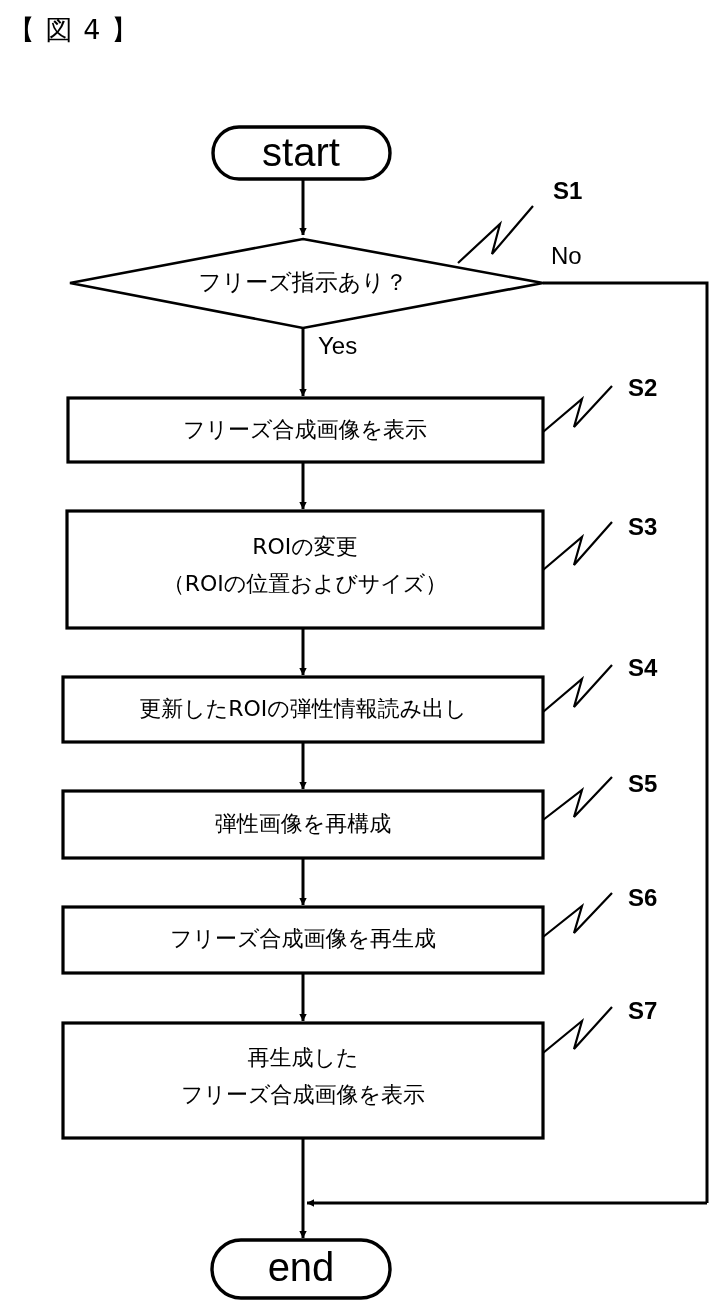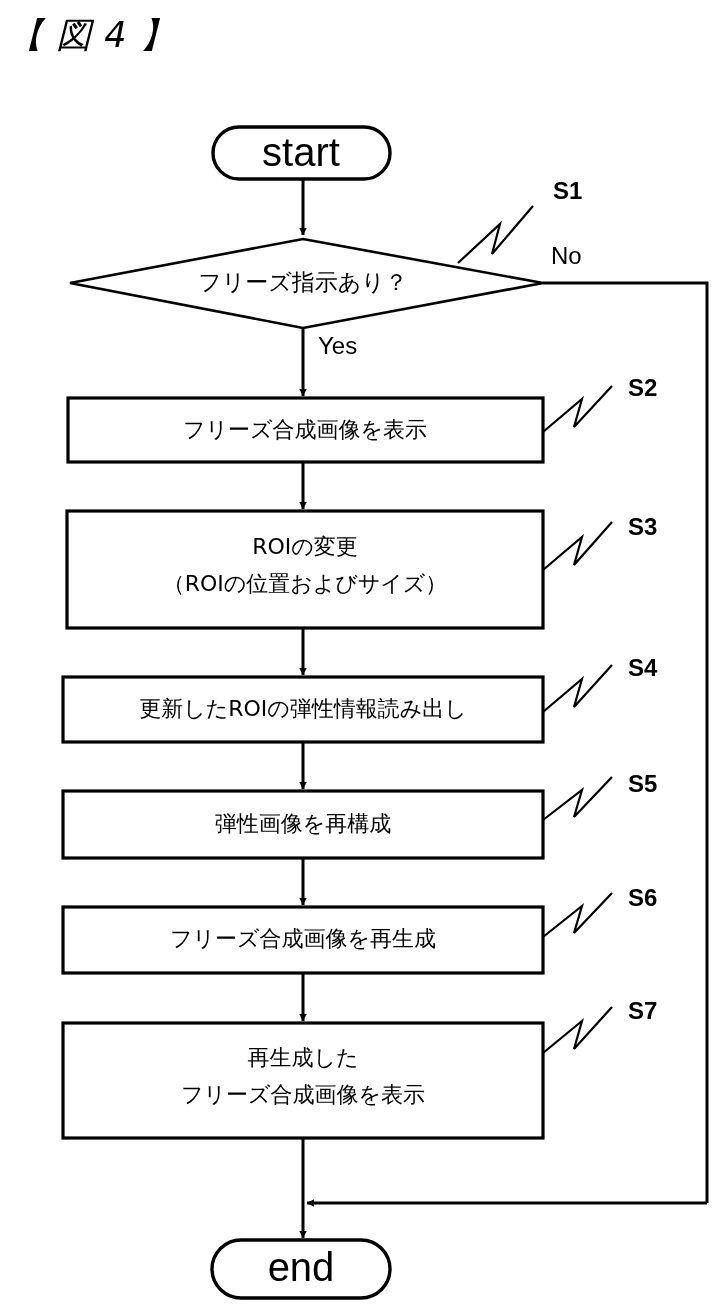--- a/index.html
+++ b/index.html
@@ -12,25 +12,24 @@
     height: 1309px;
     position: relative;
     font-family: "Liberation Sans", "DejaVu Sans", sans-serif;
     color: #000000;
     overflow: hidden;
   }
   #figure-title {
     position: absolute;
     left: 8px;
     top: 12px;
-    font-size: 35px;
+    font-size: 27px;
     letter-spacing: 1px;
     font-family: "DejaVu Sans", "Liberation Sans", sans-serif;
     white-space: nowrap;
-    font-style: italic;
   }
   #flow-svg {
     position: absolute;
     left: 0;
     top: 0;
     width: 712px;
     height: 1309px;
   }
   .node-shape {
     fill: #ffffff;

